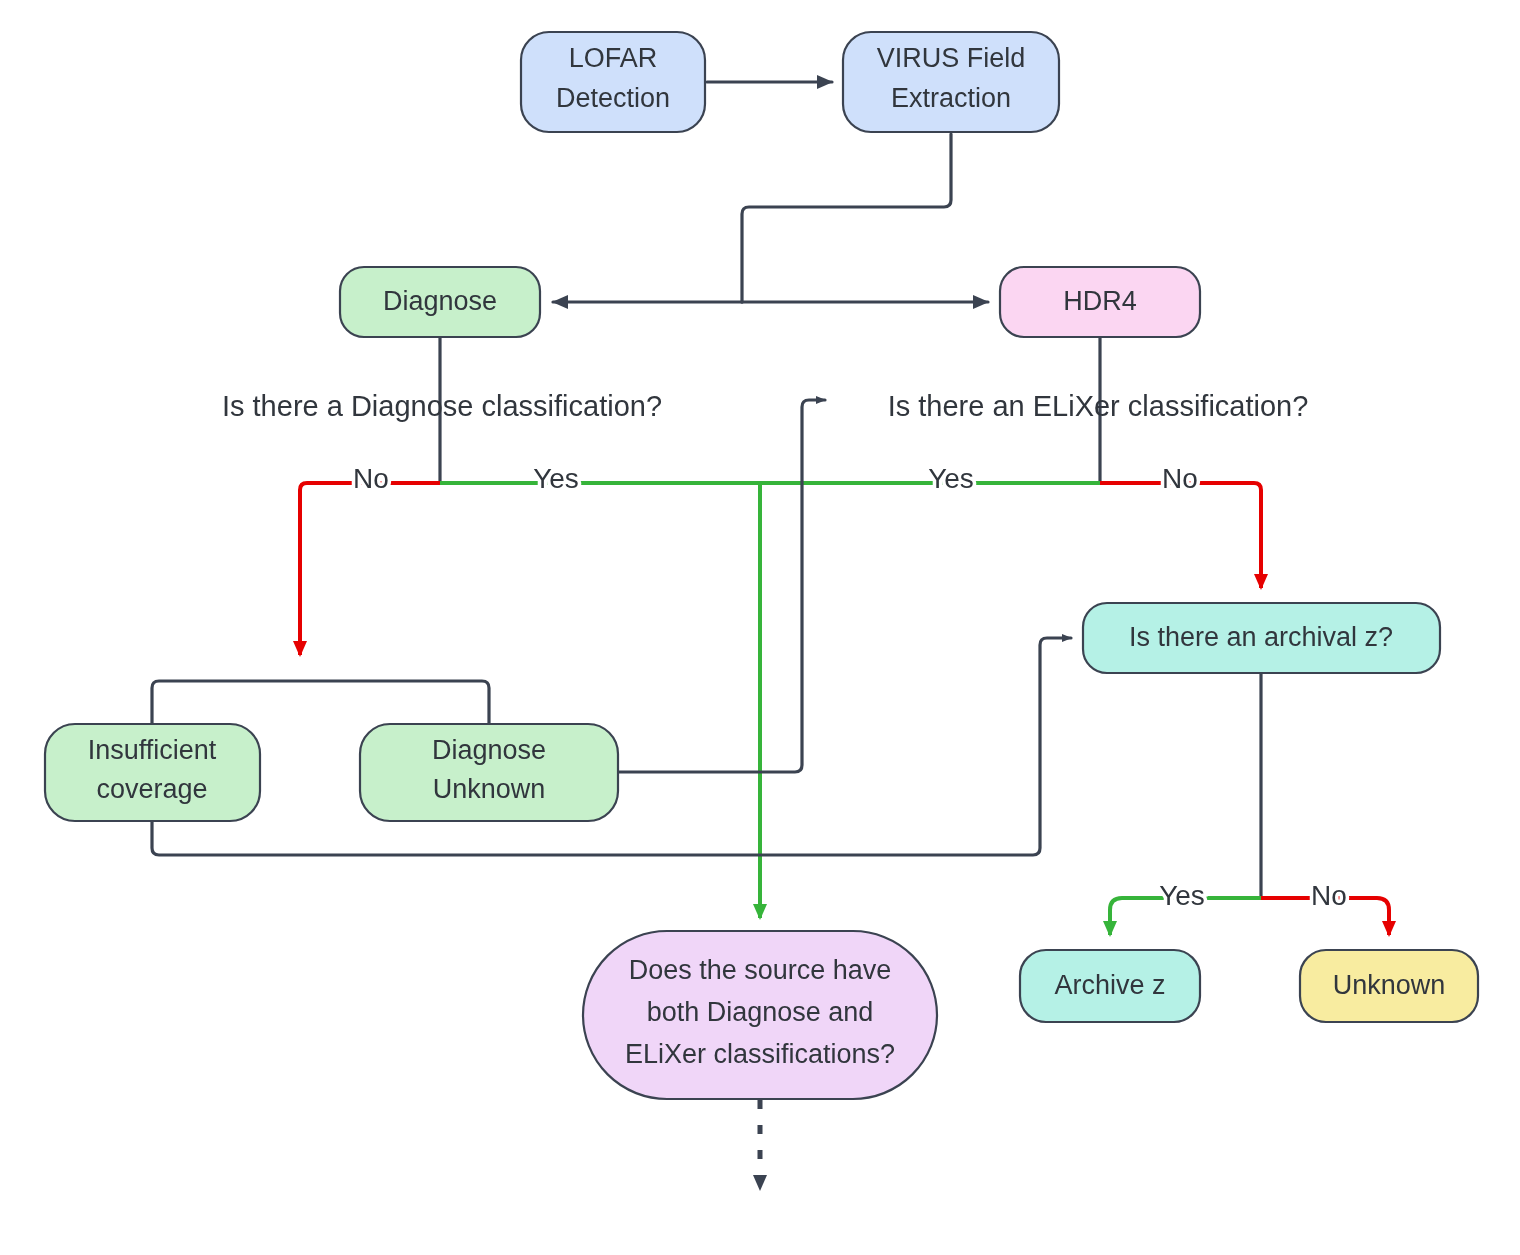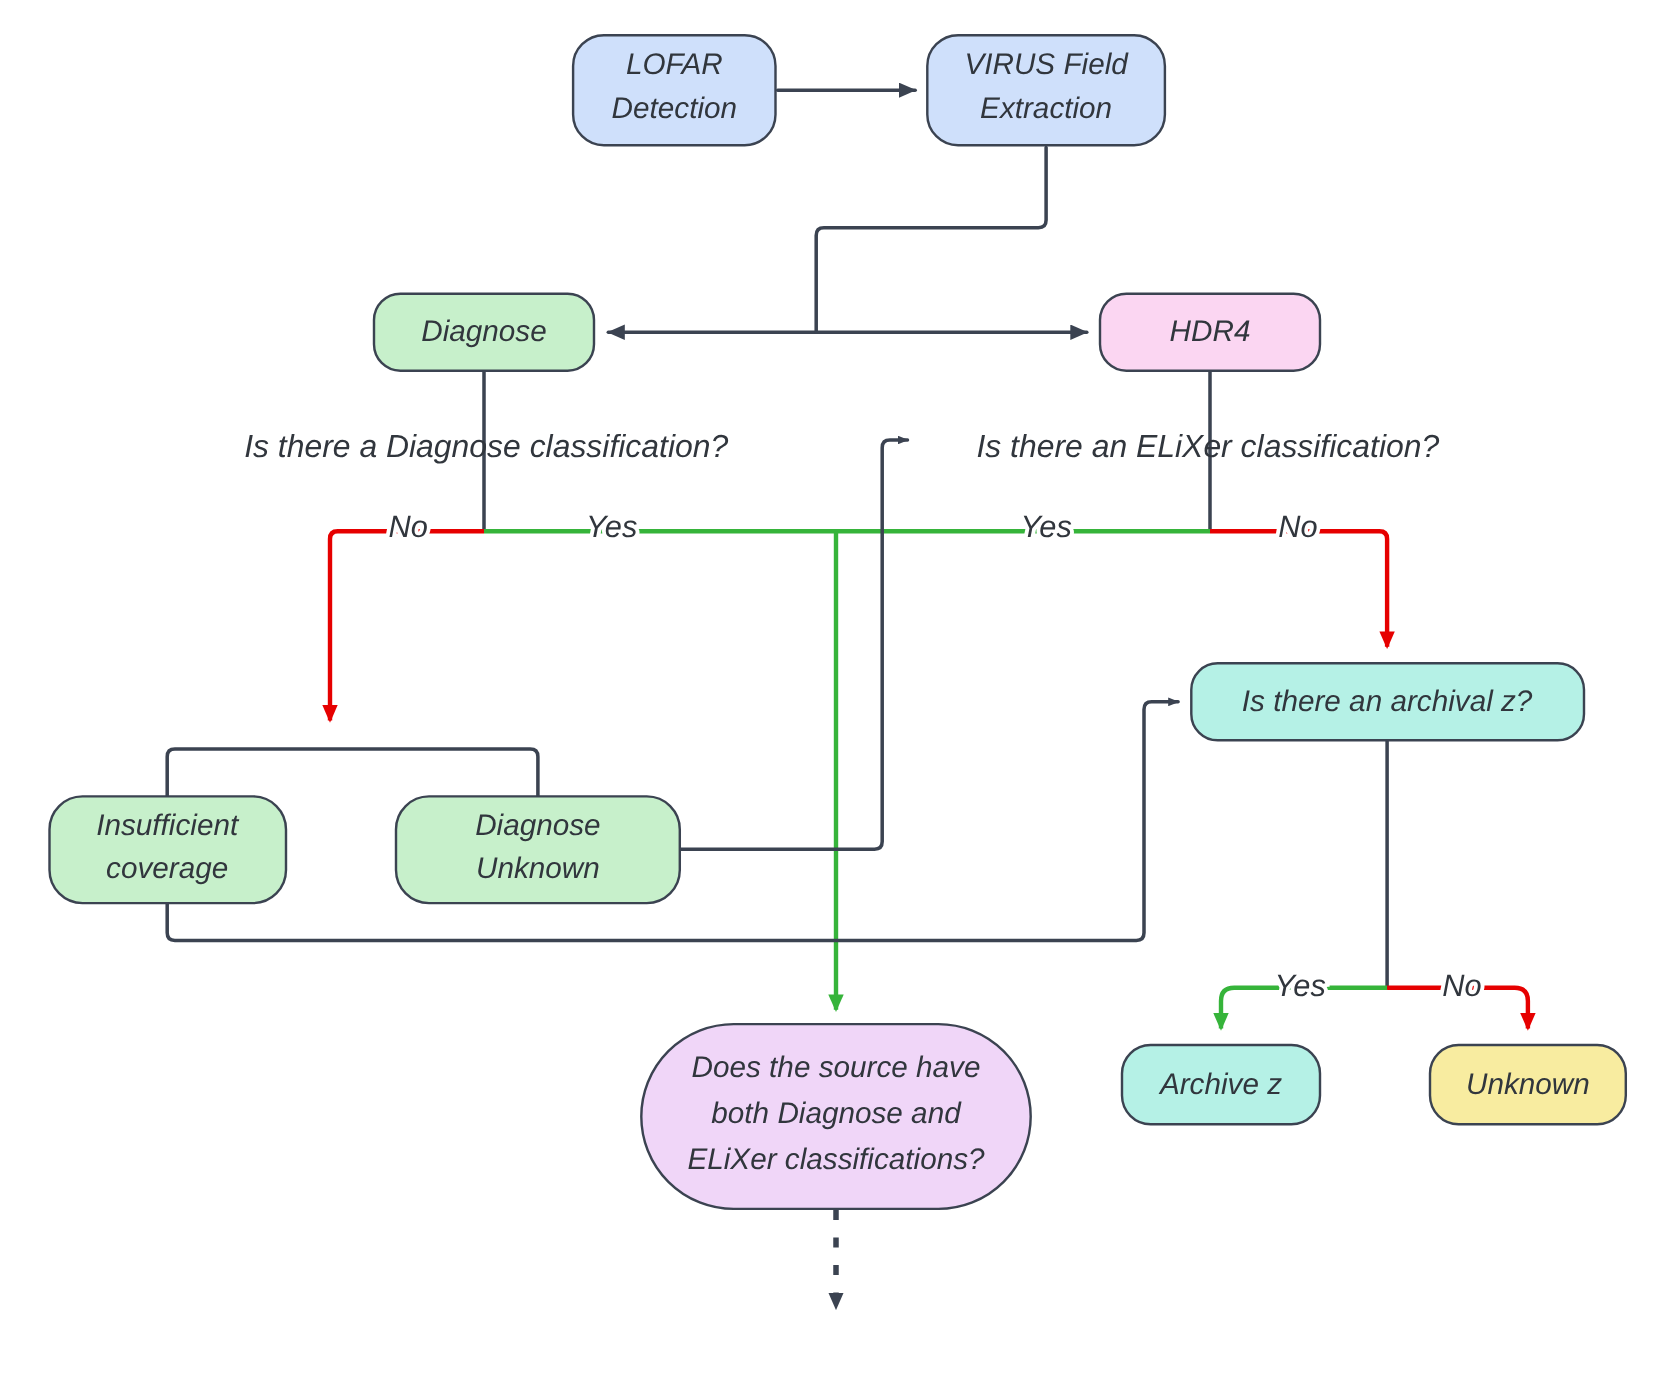--- a/index.html
+++ b/index.html
@@ -6,21 +6,20 @@
     margin: 0;
     padding: 0;
     background: #ffffff;
   }
   #canvas {
     position: relative;
     width: 1364px;
     height: 1255px;
     background: #ffffff;
     font-family: "Liberation Sans", sans-serif;
-    font-style: italic;
   }
   svg#flow {
     display: block;
     width: 1520px;
     height: 1255px;
   }
   .node-shape {
     stroke: #3b4351;
     stroke-width: 2.2;
   }

